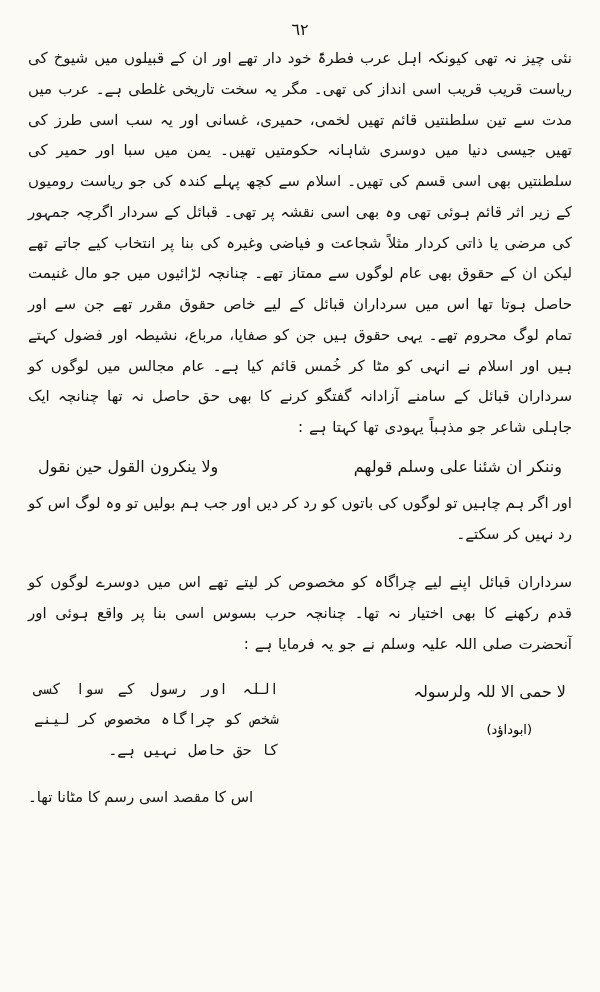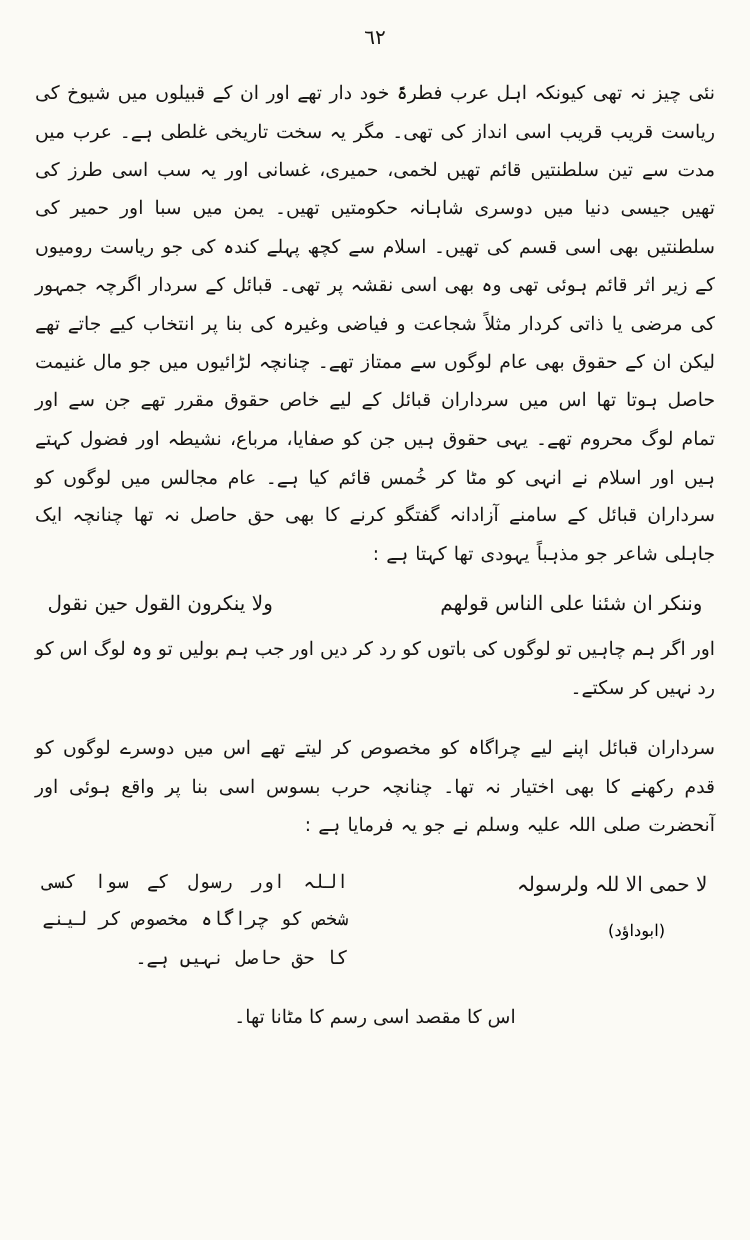--- a/index.html
+++ b/index.html
@@ -17,21 +17,21 @@
     color: #161412;
     box-sizing: border-box;
     padding: 20px 28px 16px 28px;
     overflow: hidden;
     direction: rtl;
   }
   .page-number {
     text-align: center;
     font-size: 16px;
     letter-spacing: 1px;
-    margin-bottom: 20px;
+    margin-bottom: 4px;
     color: #14120f;
   }
   .body-text {
     font-size: 15px;
     line-height: 2.05;
     text-align: justify;
     text-align-last: right;
     word-spacing: 1px;
   }
   .para-1 { margin-bottom: 10px; }
@@ -78,35 +78,35 @@
     width: 46%;
     font-size: 15px;
     line-height: 2.05;
     text-align: justify;
     text-align-last: right;
     font-family: Liberation Mono, monospace;
   }
   .closing-line {
     font-size: 15px;
     line-height: 2;
-    text-align: center;
+    text-align: left;
     margin-top: 14px;
   }
 </style>
 </head>
 <body>
 
 <div class="page">
 
   <div class="page-number">٦٢</div>
 
   <div class="body-text para-1">نئی چیز نہ تھی کیونکہ اہل عرب فطرۃً خود دار تھے اور ان کے قبیلوں میں شیوخ کی ریاست قریب قریب اسی انداز کی تھی۔ مگر یہ سخت تاریخی غلطی ہے۔ عرب میں مدت سے تین سلطنتیں قائم تھیں لخمی، حمیری، غسانی اور یہ سب اسی طرز کی تھیں جیسی دنیا میں دوسری شاہانہ حکومتیں تھیں۔ یمن میں سبا اور حمیر کی سلطنتیں بھی اسی قسم کی تھیں۔ اسلام سے کچھ پہلے کندہ کی جو ریاست رومیوں کے زیر اثر قائم ہوئی تھی وہ بھی اسی نقشہ پر تھی۔ قبائل کے سردار اگرچہ جمہور کی مرضی یا ذاتی کردار مثلاً شجاعت و فیاضی وغیرہ کی بنا پر انتخاب کیے جاتے تھے لیکن ان کے حقوق بھی عام لوگوں سے ممتاز تھے۔ چنانچہ لڑائیوں میں جو مال غنیمت حاصل ہوتا تھا اس میں سرداران قبائل کے لیے خاص حقوق مقرر تھے جن سے اور تمام لوگ محروم تھے۔ یہی حقوق ہیں جن کو صفایا، مرباع، نشیطہ اور فضول کہتے ہیں اور اسلام نے انہی کو مٹا کر خُمس قائم کیا ہے۔ عام مجالس میں لوگوں کو سرداران قبائل کے سامنے آزادانہ گفتگو کرنے کا بھی حق حاصل نہ تھا چنانچہ ایک جاہلی شاعر جو مذہباً یہودی تھا کہتا ہے :</div>
 
   <div class="verse-row">
-    <span class="hemistich">وننکر ان شئنا علی الناس قولهم</span>
+    <span class="hemistich">وننکر ان شئنا علی وسلم قولهم</span>
     <span class="hemistich">ولا ينکرون القول حين نقول</span>
   </div>
 
   <div class="verse-translation">اور اگر ہم چاہیں تو لوگوں کی باتوں کو رد کر دیں اور جب ہم بولیں تو وہ لوگ اس کو رد نہیں کر سکتے۔</div>
 
   <div class="body-text para-2">سرداران قبائل اپنے لیے چراگاہ کو مخصوص کر لیتے تھے اس میں دوسرے لوگوں کو قدم رکھنے کا بھی اختیار نہ تھا۔ چنانچہ حرب بسوس اسی بنا پر واقع ہوئی اور آنحضرت صلی اللہ علیہ وسلم نے جو یہ فرمایا ہے :</div>
 
   <div class="hadith-row">
     <div class="hadith-right">
       <div class="hadith-arabic">لا حمی الا للہ ولرسولہ</div>

